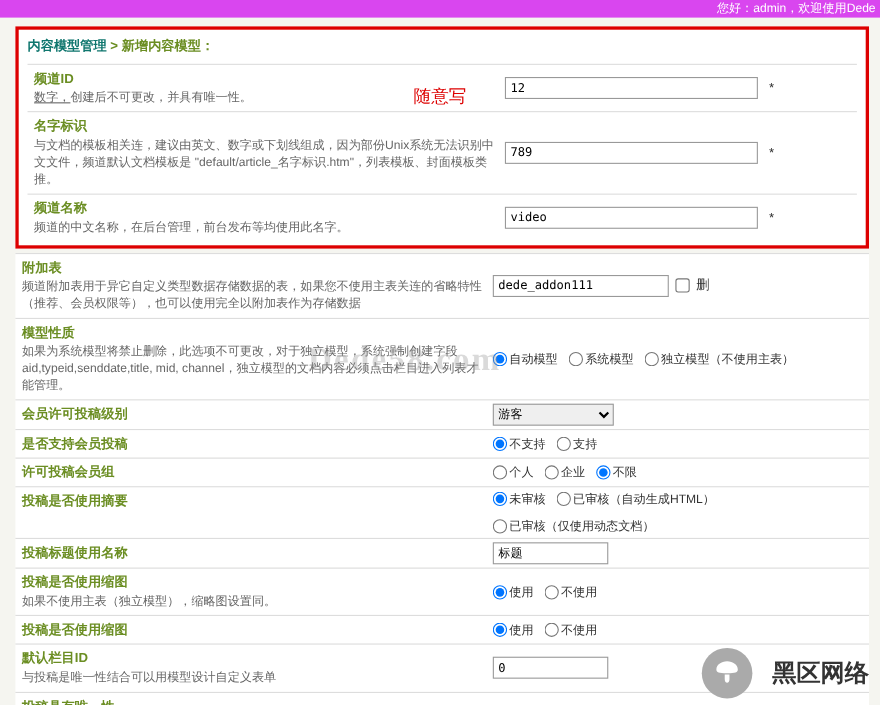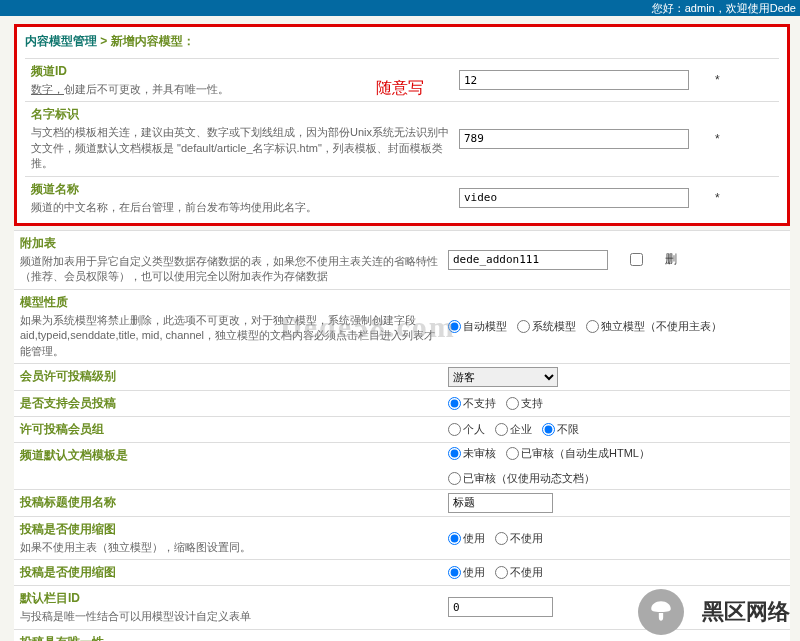--- a/index.html
+++ b/index.html
@@ -1,27 +1,27 @@
 <!DOCTYPE html>
 <html><head>
 <meta charset="utf-8">
 <style>
 * { box-sizing: border-box; margin: 0; padding: 0; }
 body { font-family: Arial, "Microsoft YaHei", sans-serif; font-size: 12px; background: #f5f5f0; color: #333; position: relative; width: 800px; height: 641px; overflow: hidden; }
-.topbar { background: #0369a1; height: 16px; color: #fff; text-align: right; padding-right: 4px; font-size: 11px; line-height: 16px; padding-left: 16px; }
+.topbar { background: #d946ef; height: 16px; color: #fff; text-align: right; padding-right: 4px; font-size: 11px; line-height: 16px; padding-left: 16px; }
 .main { padding: 8px 10px 0 14px; }
 .breadcrumb-box { border: 3px solid #d00; padding: 6px 8px 4px; margin-bottom: 4px; background: #fff; }
 .breadcrumb { color: #6b8e23; font-weight: bold; margin-bottom: 8px; }
 .breadcrumb a { color: #0f766e; text-decoration: none; }
 .row { display: flex; border-top: 1px solid #ddd; background: #fff; min-height: 22px; }
 .row:first-of-type { border-top: none; }
 .lbl { width: 430px; padding: 4px 6px; color: #6b8e23; font-weight: bold; font-size: 12px; }
 .lbl .desc { color: #666; font-weight: normal; font-size: 11px; display: block; margin-top: 2px; line-height: 1.4; }
 .lbl .desc .ul { text-decoration: underline; }
-.val { flex: 1; padding: 3px 4px; display: flex; align-items: center; gap: 22px; flex-wrap: wrap; }
+.val { flex: 1; padding: 3px 4px; display: flex; align-items: center; gap: 6px; flex-wrap: wrap; }
 .randomtxt { position: absolute; color: #d00; font-size: 16px; left: 376px; top: 78px; }
 input[type=text] { border: 1px solid #999; padding: 2px 4px; font-size: 11px; height: 20px; font-family: monospace; }
 .inp-a { width: 230px; }
 .inp-b { width: 160px; }
 .inp-c { width: 105px; }
 .star { color: #333; margin-left: 4px; }
 select { border: 1px solid #999; font-size: 11px; height: 20px; }
 .radgrp { display: flex; gap: 10px; align-items: center; }
 .radgrp label { display: flex; align-items: center; gap: 2px; font-size: 11px; color: #333; }
 .note { color: #666; font-size: 11px; margin-left: 6px; }
@@ -144,21 +144,21 @@
           <span>企业</span>
         </label>
       <label>
           <input type="radio" name="ag" checked="" style="">
           <span>不限</span>
         </label>
     </div>
   </div>
 
   <div class="row">
-    <div class="lbl">频道默认文档模板是</div>
+    <div class="lbl">投稿是否使用摘要</div>
     <div class="val radgrp">
       <label>
           <input type="radio" name="ds" checked="" style="">
           <span>未审核</span>
         </label>
       <label>
           <input type="radio" name="ds" style="">
           <span>已审核（自动生成HTML）</span>
         </label>
       <label>

